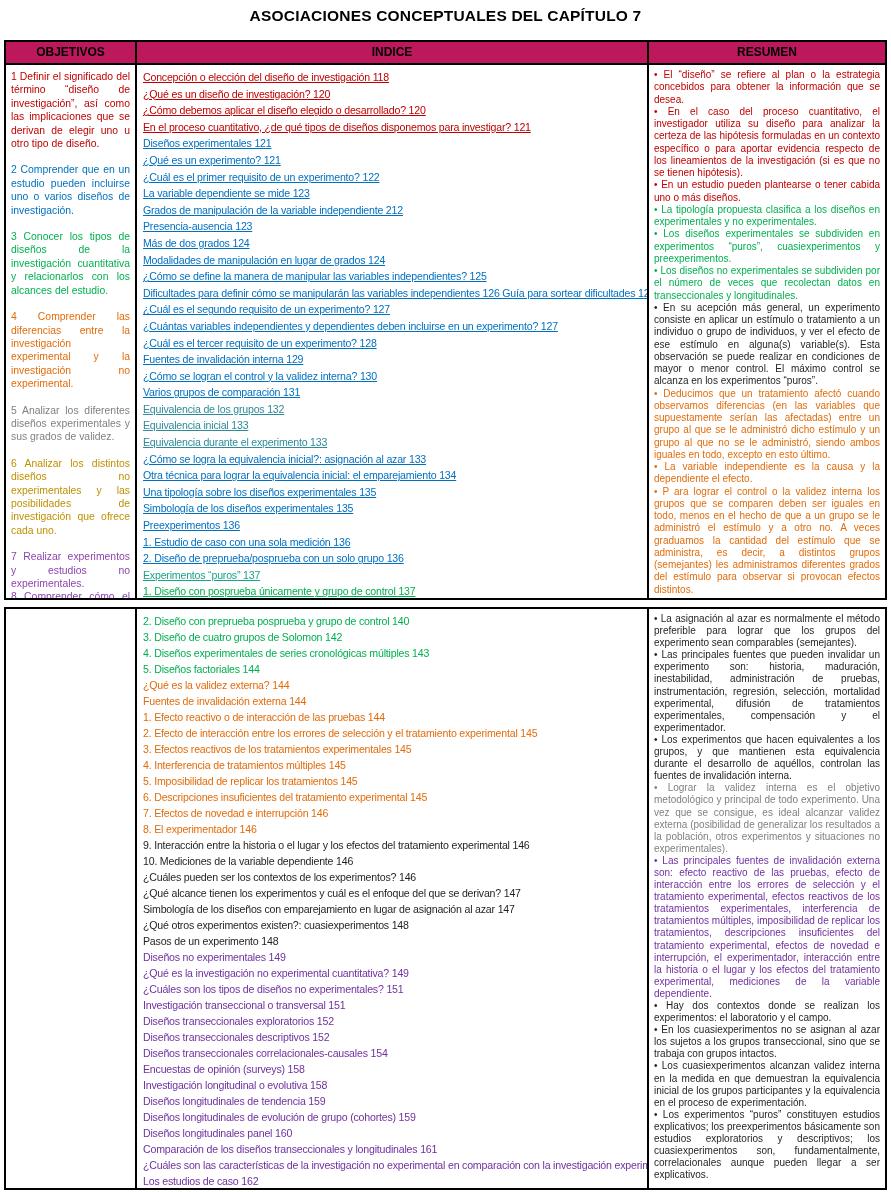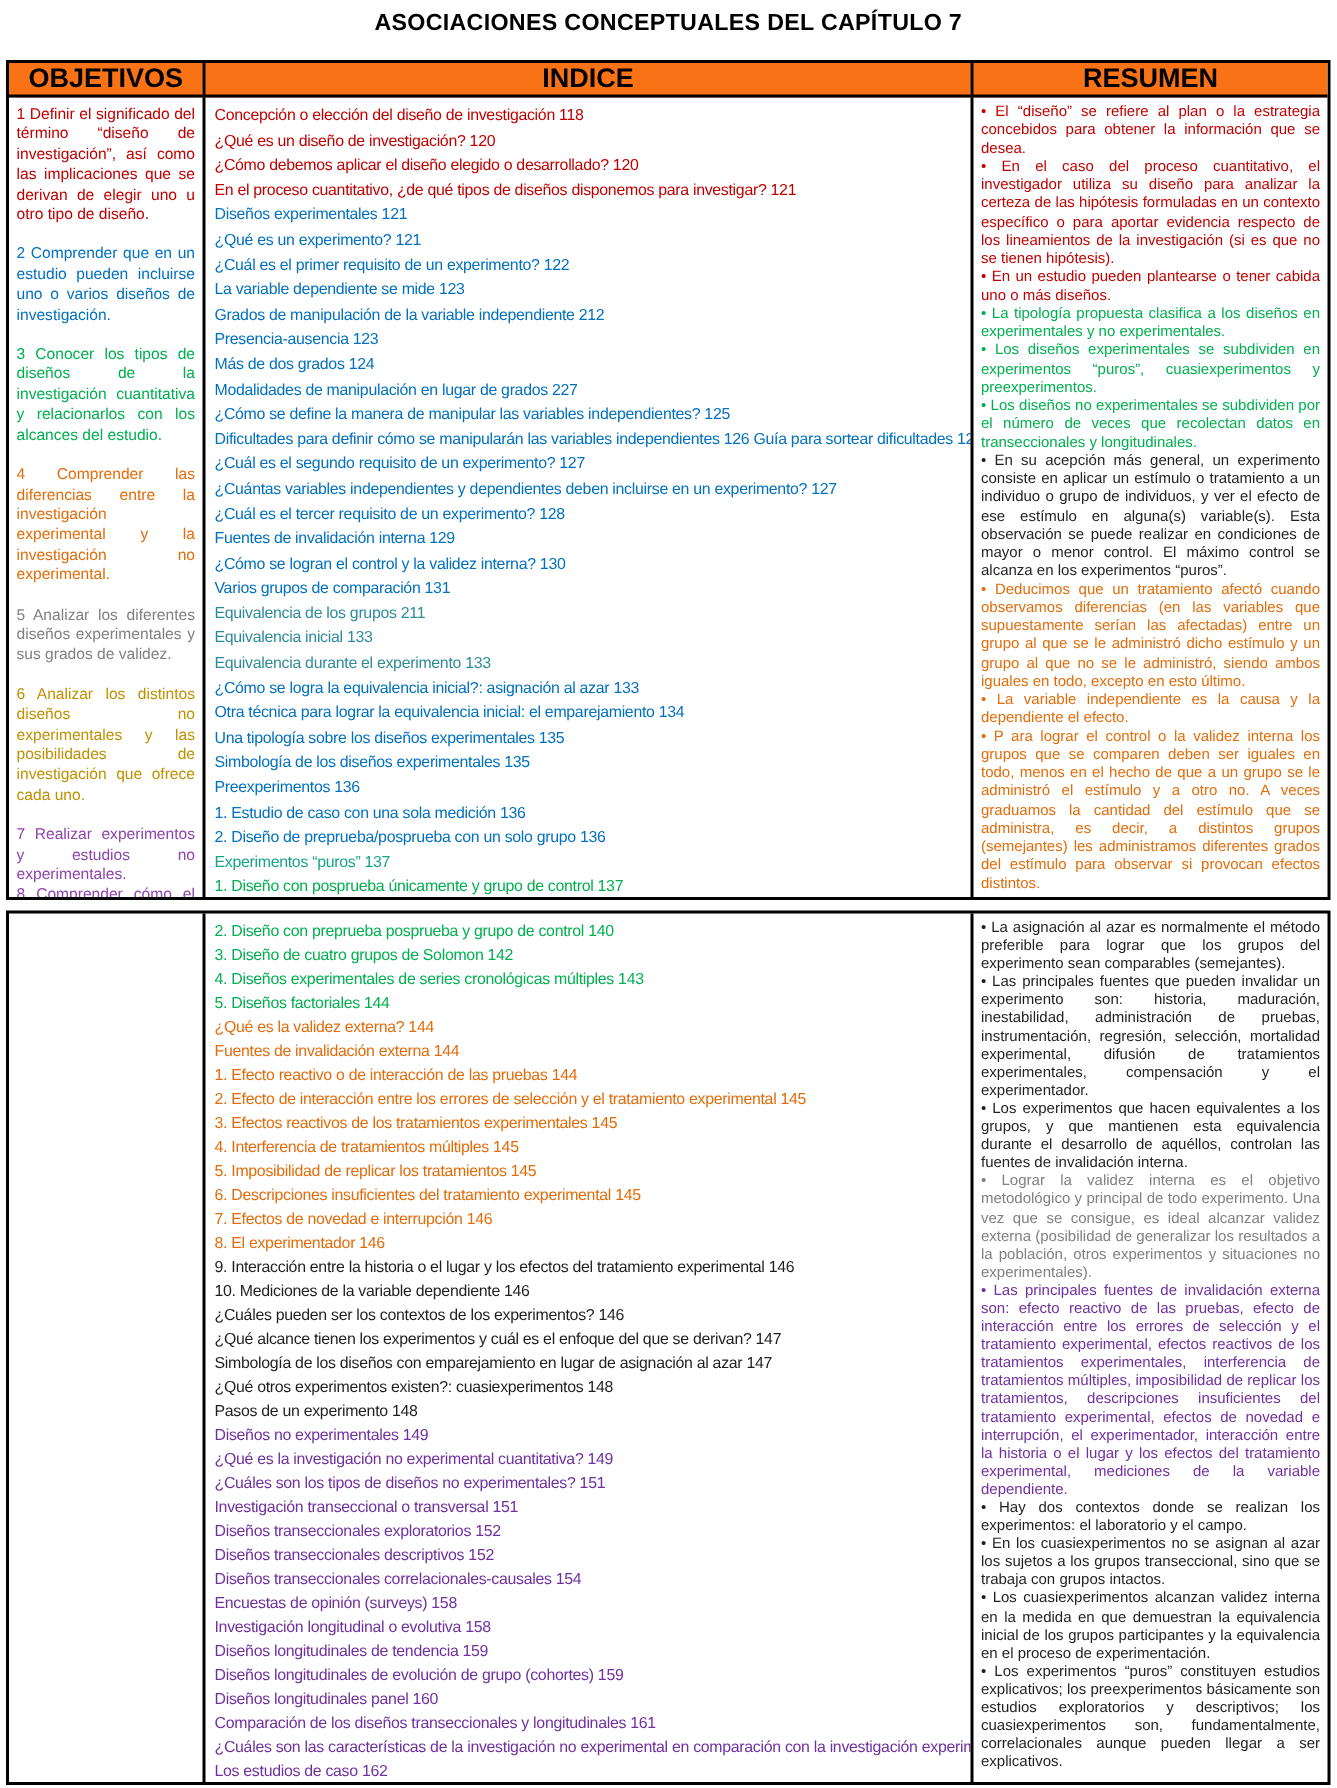--- a/index.html
+++ b/index.html
@@ -19,30 +19,30 @@
     position:absolute;left:4px;width:883px;
     border:2px solid #000;box-sizing:border-box;
     display:grid;grid-template-columns:129px 512px 1fr;
     background:#fff;
   }
   .t1{top:40px;height:560px;grid-template-rows:23px 1fr;}
   .t2{top:607px;height:583px;grid-template-rows:1fr;}
   .cell{box-sizing:border-box;overflow:hidden;min-width:0;}
   .bl{border-left:2px solid #000;}
   .hdr{
-    background:#f97316;
+    background:#be185d;
     border-bottom:2px solid #000;
-    text-align:center;font-weight:bold;font-size:18px;line-height:20px;
+    text-align:center;font-weight:bold;font-size:12px;line-height:20px;
   }
   .obj-cell{padding:5px 5px 0 5px;font-size:10.4px;line-height:13.4px;text-align:justify;}
   .obj-cell .list-par{margin-bottom:13px;}
   .obj-cell .list-par.tight{margin-bottom:0;}
   .idx-cell{padding:4px 0 0 6px;}
   .idx-cell .list-par{white-space:nowrap;letter-spacing:-0.2px;font-size:10.6px;}
-  .t1 .idx-cell .list-par{height:16.6px;line-height:16.6px;}
+  .t1 .idx-cell .list-par{height:16.6px;line-height:16.6px;text-decoration:underline;}
   .t2 .idx-cell .list-par{height:16px;line-height:16px;}
   .res-cell{padding:4px 5px 0 5px;font-size:10px;line-height:12.25px;text-align:justify;}
   .t2 .res-cell{line-height:12.1px;}
 </style>
 </head>
 <body>
 
 <div class="title">ASOCIACIONES CONCEPTUALES DEL CAPÍTULO 7</div>
 
 <div class="tbl t1">
@@ -65,30 +65,30 @@
       <div class="list-par" style="color: rgb(192, 0, 0);">¿Qué es un diseño de investigación? 120</div>
       <div class="list-par" style="color: rgb(192, 0, 0);">¿Cómo debemos aplicar el diseño elegido o desarrollado? 120</div>
       <div class="list-par" style="color: rgb(192, 0, 0);">En el proceso cuantitativo, ¿de qué tipos de diseños disponemos para investigar? 121</div>
       <div class="list-par" style="color: rgb(0, 112, 192);">Diseños experimentales 121</div>
       <div class="list-par" style="color: rgb(0, 112, 192);">¿Qué es un experimento? 121</div>
       <div class="list-par" style="color: rgb(0, 112, 192);">¿Cuál es el primer requisito de un experimento? 122</div>
       <div class="list-par" style="color: rgb(0, 112, 192);">La variable dependiente se mide 123</div>
       <div class="list-par" style="color: rgb(0, 112, 192);">Grados de manipulación de la variable independiente 212</div>
       <div class="list-par" style="color: rgb(0, 112, 192);">Presencia-ausencia 123</div>
       <div class="list-par" style="color: rgb(0, 112, 192);">Más de dos grados 124</div>
-      <div class="list-par" style="color: rgb(0, 112, 192);">Modalidades de manipulación en lugar de grados 227</div>
+      <div class="list-par" style="color: rgb(0, 112, 192);">Modalidades de manipulación en lugar de grados 124</div>
       <div class="list-par" style="color: rgb(0, 112, 192);">¿Cómo se define la manera de manipular las variables independientes? 125</div>
       <div class="list-par" style="color: rgb(0, 112, 192);">Dificultades para definir cómo se manipularán las variables independientes 126 Guía para sortear dificultades 126</div>
       <div class="list-par" style="color: rgb(0, 112, 192);">¿Cuál es el segundo requisito de un experimento? 127</div>
       <div class="list-par" style="color: rgb(0, 112, 192);">¿Cuántas variables independientes y dependientes deben incluirse  en un experimento? 127</div>
       <div class="list-par" style="color: rgb(0, 112, 192);">¿Cuál es el tercer requisito de un experimento? 128</div>
       <div class="list-par" style="color: rgb(0, 112, 192);">Fuentes de invalidación interna 129</div>
       <div class="list-par" style="color: rgb(0, 112, 192);">¿Cómo se logran el control y la validez interna? 130</div>
       <div class="list-par" style="color: rgb(0, 112, 192);">Varios grupos de comparación 131</div>
-      <div class="list-par" style="color: rgb(46, 139, 154);">Equivalencia de los grupos 211</div>
+      <div class="list-par" style="color: rgb(46, 139, 154);">Equivalencia de los grupos 132</div>
       <div class="list-par" style="color: rgb(46, 139, 154);">Equivalencia inicial 133</div>
       <div class="list-par" style="color: rgb(46, 139, 154);">Equivalencia durante el experimento 133</div>
       <div class="list-par" style="color: rgb(0, 112, 192);">¿Cómo se logra la equivalencia inicial?: asignación al azar 133</div>
       <div class="list-par" style="color: rgb(0, 112, 192);">Otra técnica para lograr la equivalencia inicial: el emparejamiento 134</div>
       <div class="list-par" style="color: rgb(0, 112, 192);">Una tipología sobre los diseños experimentales 135</div>
       <div class="list-par" style="color: rgb(0, 112, 192);">Simbología de los diseños experimentales 135</div>
       <div class="list-par" style="color: rgb(0, 112, 192);">Preexperimentos 136</div>
       <div class="list-par" style="color: rgb(0, 112, 192);">1. Estudio de caso con una sola medición 136</div>
       <div class="list-par" style="color: rgb(0, 112, 192);">2. Diseño de preprueba/posprueba con un solo grupo 136</div>
       <div class="list-par" style="color: rgb(23, 165, 137);">Experimentos “puros” 137</div>

